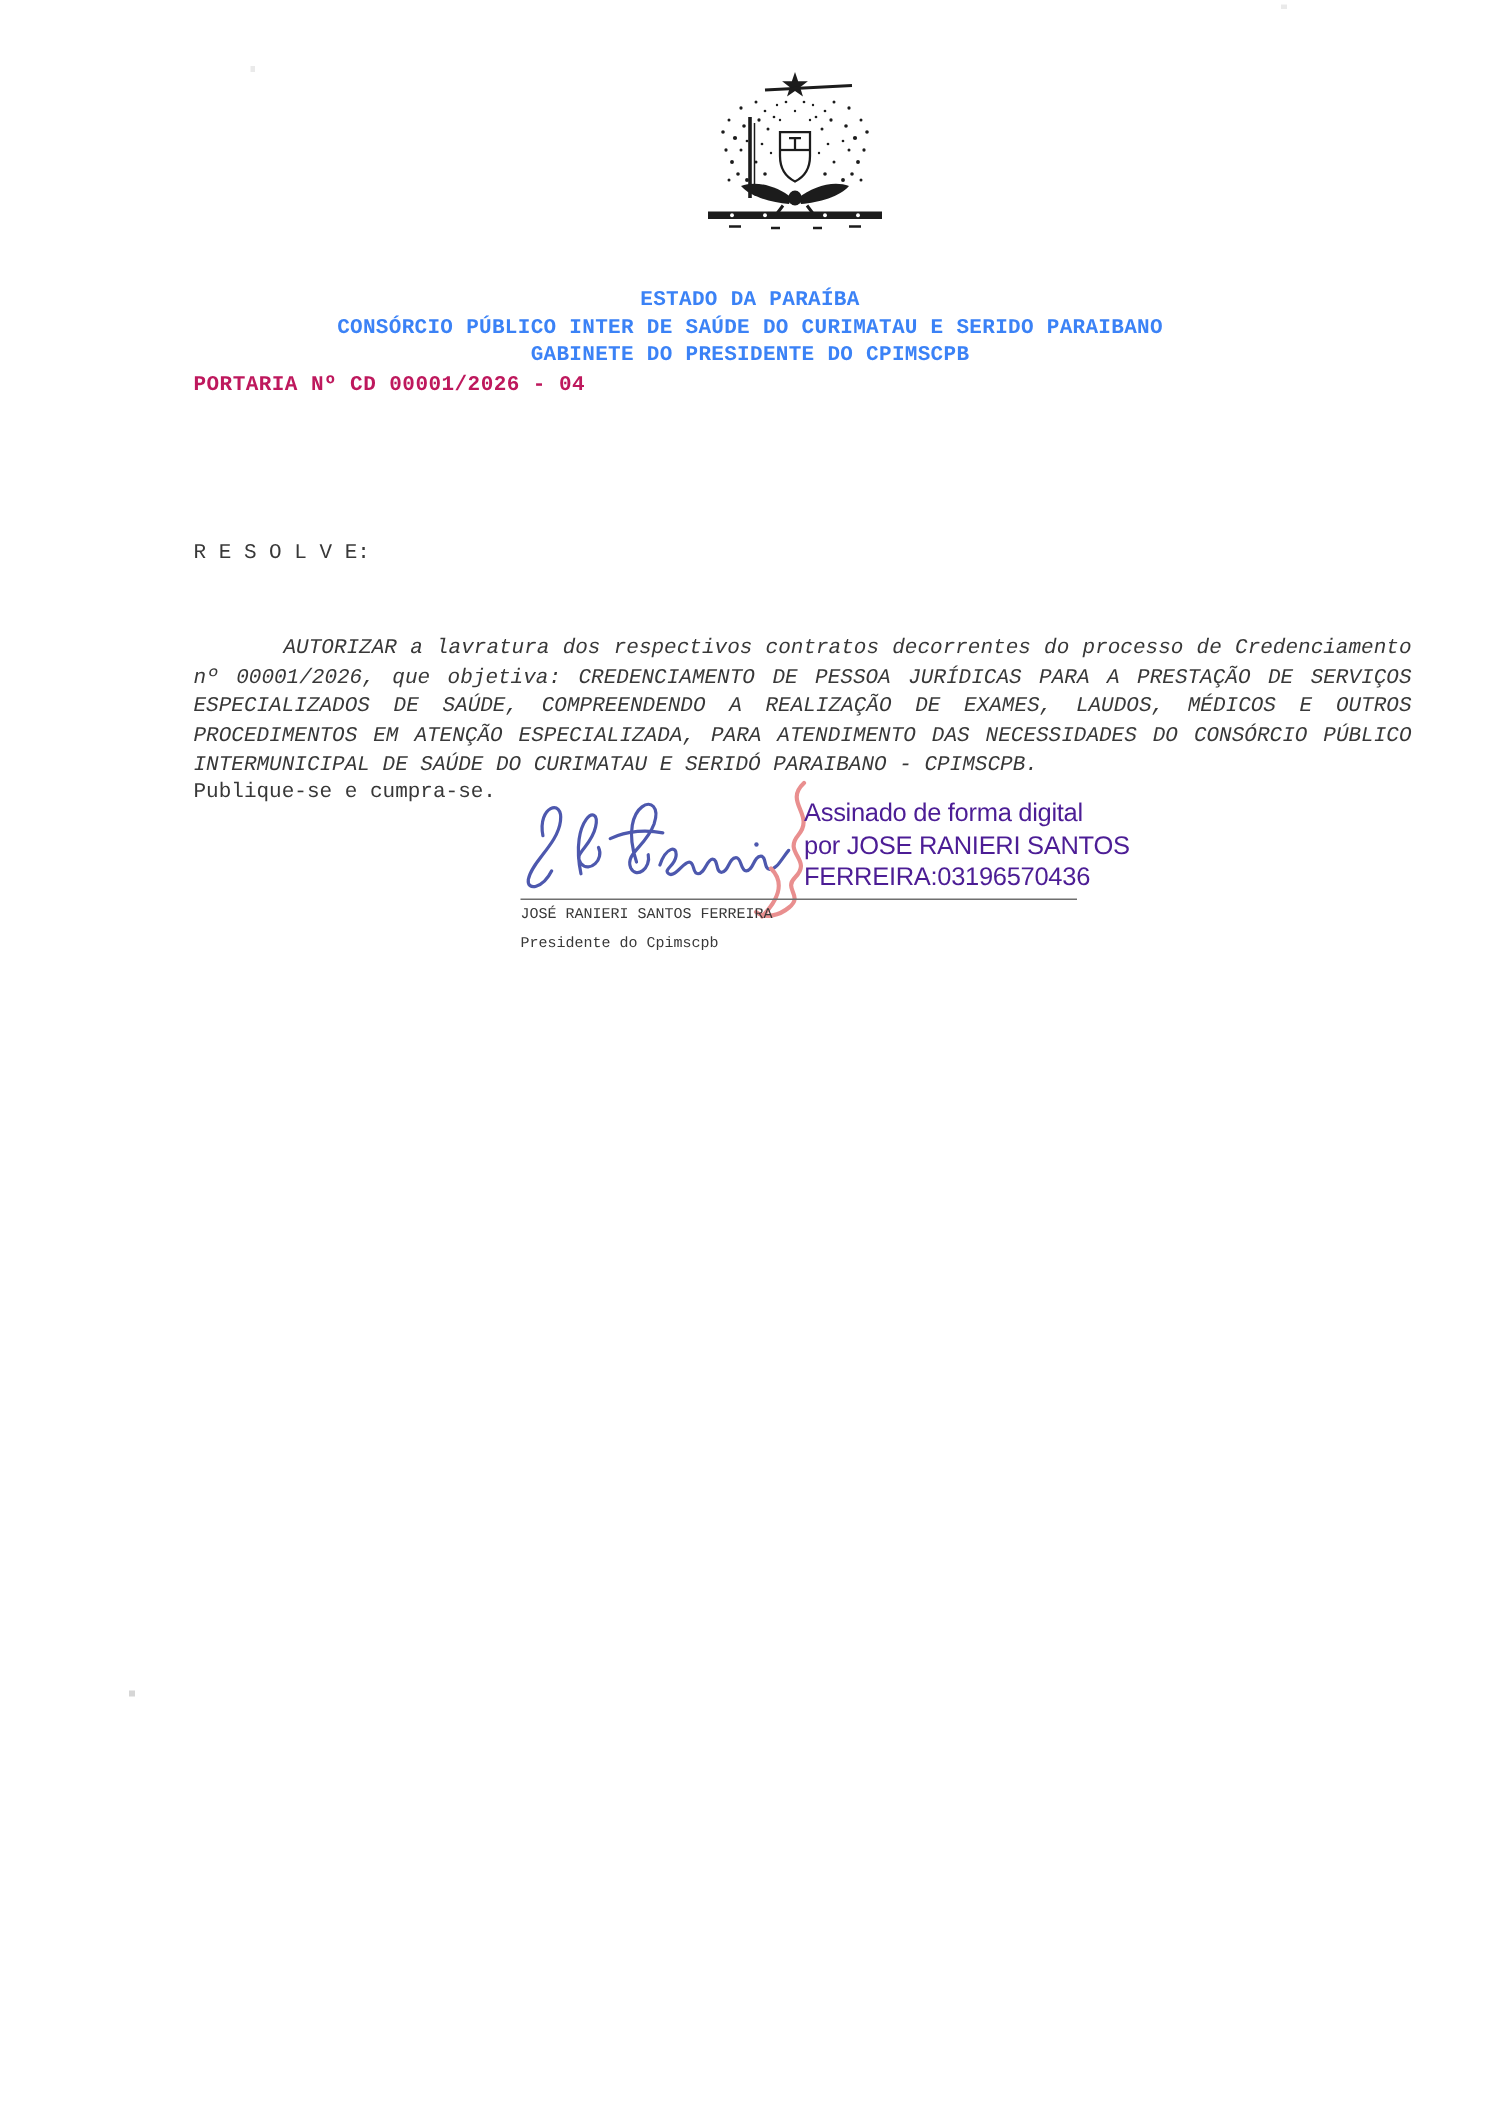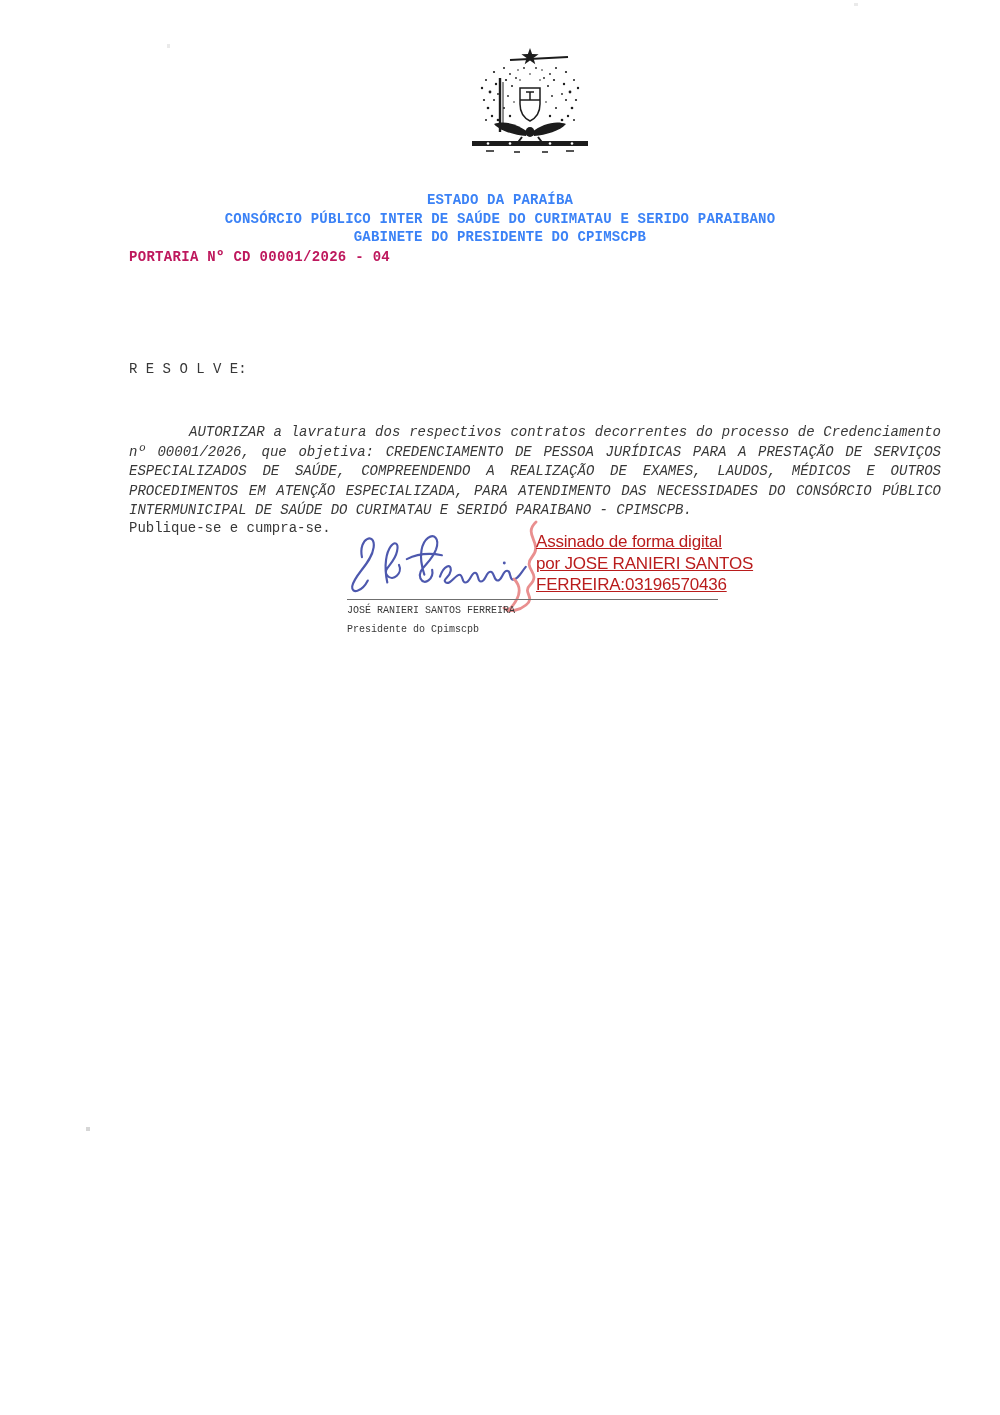--- a/index.html
+++ b/index.html
@@ -25,23 +25,22 @@
   .preamble{left:129px;top:278px;width:812px;text-align:justify;text-indent:60px;}
   .resolve{left:129px;top:360px;width:812px;}
   .resolution{left:129px;top:423px;width:812px;text-align:justify;text-indent:60px;font-style:italic;}
   .closing{left:129px;top:519px;width:812px;}
   .sig-area{left:0;top:515px;width:1000px;height:150px;}
   .sig-ink{left:338px;top:9px;}
   .sig-flourish{left:496px;top:4px;}
   .stamp{
     left:536px;top:16px;width:230px;
     font-family:"Liberation Sans",sans-serif;
-    font-size:17px;line-height:21.5px;color:#b91c1c;letter-spacing:-.2px;
+    font-size:17px;line-height:21.5px;color:#4c1d95;letter-spacing:-.2px;
     white-space:nowrap;
-    text-decoration:underline;
   }
   .sig-rule{left:347px;top:84px;width:371px;height:1px;background:#6f6f6f;}
   .sig-id{left:347px;top:87px;width:371px;text-align:left;font-size:10px;line-height:18.5px;}
   .artifact{background:#bbbbbb;opacity:.45;}
 </style>
 </head>
 <body>
 
 <div class="page">
 

